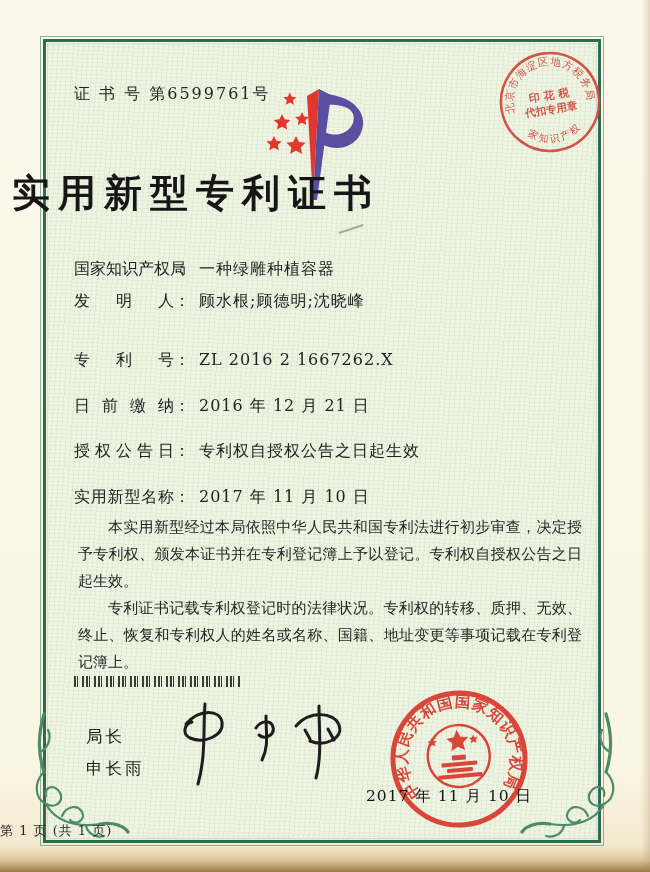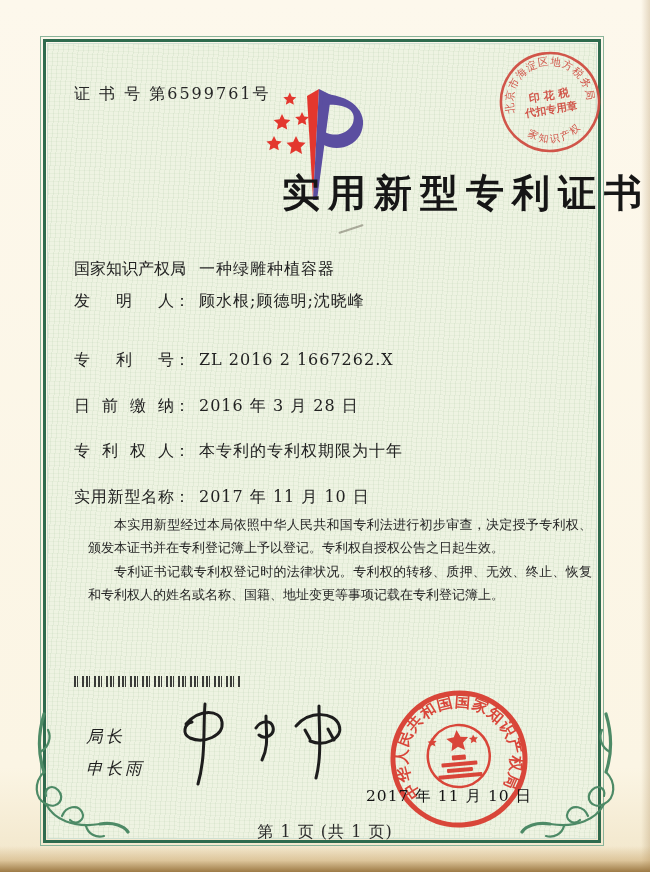--- a/index.html
+++ b/index.html
@@ -31,56 +31,56 @@
   .corner-orn .fat{stroke-width:3.2;}
 
   .cert-no{position:absolute;left:74px;top:84px;font-size:16px;color:#262626;letter-spacing:2px;}
 
   .tax-stamp{position:absolute;left:494px;top:44px;width:112px;height:116px;
              transform:rotate(-9deg);opacity:.93;}
   .tax-stamp text{fill:#cf4a3f;font-family:"DejaVu Sans","Liberation Sans",sans-serif;}
 
   .logo{position:absolute;left:252px;top:80px;width:136px;height:152px;}
 
-  .title{position:absolute;left:12px;right:0;top:168px;text-align:right;
+  .title{position:absolute;left:12px;right:0;top:168px;text-align:left;
          font-size:38px;font-weight:600;color:#161616;letter-spacing:8px;}
 
   .fields{position:absolute;left:74px;top:259px;width:510px;font-size:16px;color:#222;}
   .f-row{position:absolute;left:0;white-space:nowrap;}
   .f-label{display:inline-block;width:100px;text-align:justify;text-align-last:justify;
            text-justify:inter-character;vertical-align:bottom;}
   .f-colon{display:inline-block;}
   .f-value{margin-left:9px;letter-spacing:1px;}
 
-  .body-text{position:absolute;left:88px;top:514px;width:504px;font-size:13px;
-             line-height:1.8;color:#262626;text-align:justify;font-family:Liberation Mono, monospace;}
+  .body-text{position:absolute;left:78px;top:514px;width:504px;font-size:15px;
+             line-height:1.8;color:#262626;text-align:justify;}
   .body-text p{margin:0;text-indent:2em;}
 
   .barcode{position:absolute;left:74px;top:676px;width:168px;height:11px;opacity:.85;
            background:repeating-linear-gradient(90deg,
              #1c1c1c 0 1.5px,rgba(0,0,0,0) 1.5px 3px,
              #1c1c1c 3px 4px,rgba(0,0,0,0) 4px 7.5px,
              #1c1c1c 7.5px 10px,rgba(0,0,0,0) 10px 12px);}
 
-  .officer{position:absolute;left:86px;top:726px;font-size:16.5px;color:#1e1e1e;letter-spacing:3px;font-style:italic;}
+  .officer{position:absolute;left:86px;top:726px;font-size:16.5px;color:#1e1e1e;letter-spacing:3px;}
   .officer div{margin-bottom:10px;}
 
   .signature{position:absolute;left:158px;top:694px;width:205px;height:100px;}
   .signature path{stroke:#1d1d1d;stroke-width:3;fill:none;stroke-linecap:round;stroke-linejoin:round;}
 
   .seal{position:absolute;left:378px;top:678px;width:162px;height:162px;
         transform:rotate(-5deg);opacity:.92;}
   .seal text{fill:#d8382c;font-family:"DejaVu Sans","Liberation Sans",sans-serif;}
   .seal .emblem{fill:#d8382c;}
 
   .seal-date{position:absolute;left:366px;top:786px;font-size:15.5px;color:#141414;
              letter-spacing:1px;z-index:5;}
 
-  .footer{position:absolute;left:0;right:0;top:822px;text-align:center;
-          font-size:16px;color:#2a2a2a;letter-spacing:1px;}
+  .footer{position:absolute;left:0;right:0;top:822px;text-align:left;
+          font-size:13px;color:#2a2a2a;letter-spacing:1px;}
 
   .smudge{position:absolute;left:338px;top:228px;width:26px;height:2px;
           background:rgba(90,85,70,.45);transform:rotate(-18deg);border-radius:2px;}
 </style>
 </head>
 <body>
 
 <div class="page">
 
   <div class="frame">
@@ -147,24 +147,24 @@
     <div class="f-row" style="top:0">
       <span class="f-label">国家知识产权局</span><span class="f-colon">：</span><span class="f-value">一种绿雕种植容器</span>
     </div>
     <div class="f-row" style="top:32px">
       <span class="f-label">发明人</span><span class="f-colon">：</span><span class="f-value">顾水根;顾德明;沈晓峰</span>
     </div>
     <div class="f-row" style="top:91px">
       <span class="f-label">专利号</span><span class="f-colon">：</span><span class="f-value">ZL 2016 2 1667262.X</span>
     </div>
     <div class="f-row" style="top:137px">
-      <span class="f-label">日前缴纳</span><span class="f-colon">：</span><span class="f-value">2016 年 3 月 28 日</span>
+      <span class="f-label">日前缴纳</span><span class="f-colon">：</span><span class="f-value">2016 年 12 月 21 日</span>
     </div>
     <div class="f-row" style="top:182px">
-      <span class="f-label">专利权人</span><span class="f-colon">：</span><span class="f-value">本专利的专利权期限为十年</span>
+      <span class="f-label">授权公告日</span><span class="f-colon">：</span><span class="f-value">专利权自授权公告之日起生效</span>
     </div>
     <div class="f-row" style="top:228px">
       <span class="f-label">实用新型名称</span><span class="f-colon">：</span><span class="f-value">2017 年 11 月 10 日</span>
     </div>
   </div>
 
   <div class="body-text">
     <p>本实用新型经过本局依照中华人民共和国专利法进行初步审查，决定授予专利权、颁发本证书并在专利登记簿上予以登记。专利权自授权公告之日起生效。</p>
     <p>专利证书记载专利权登记时的法律状况。专利权的转移、质押、无效、终止、恢复和专利权人的姓名或名称、国籍、地址变更等事项记载在专利登记簿上。</p>
   </div>

